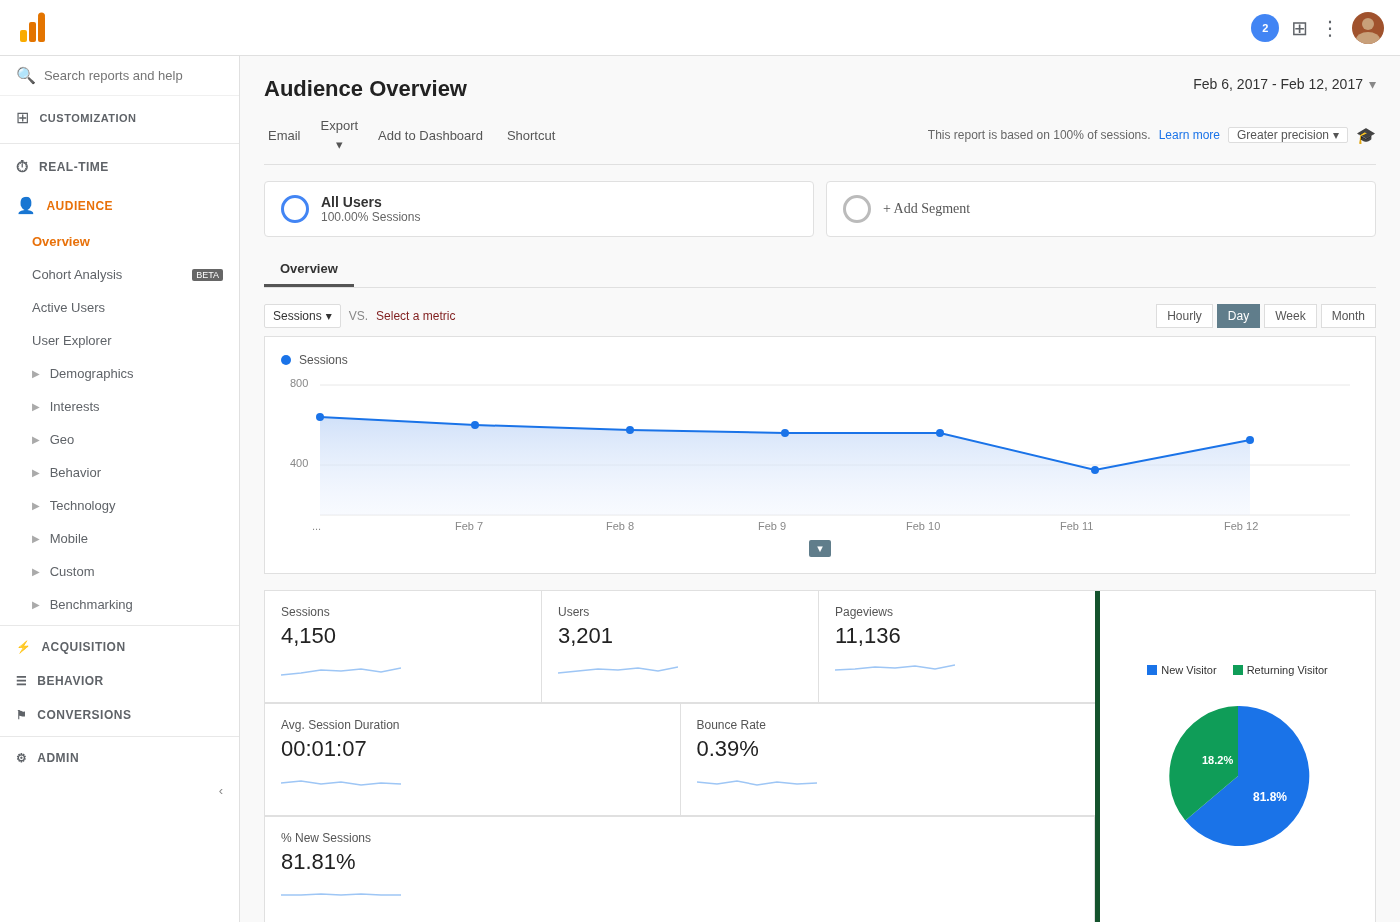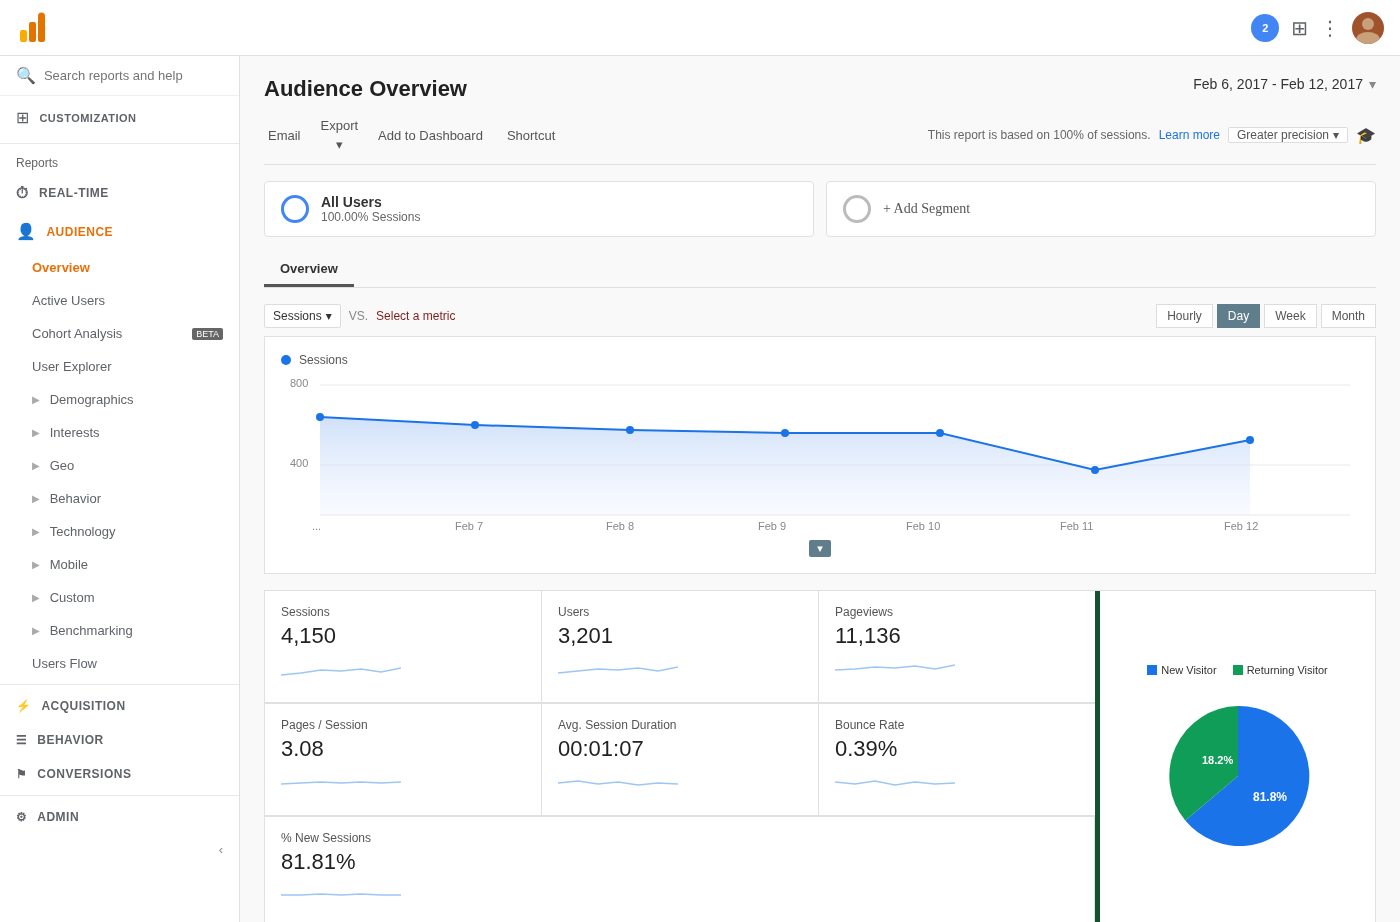--- a/index.html
+++ b/index.html
@@ -143,46 +143,45 @@
       <input type="text" placeholder="Search reports and help" style="">
     </div>
 
     <div class="customization-header">
       <span style="color:#5f6368;font-size:16px;">⊞</span>
       <span class="label">CUSTOMIZATION</span>
     </div>
 
     <div class="divider"></div>
 
-    <div class="sidebar-section-label">Reports</div>
 
     <div class="sidebar-nav-item">
       <span style="font-size:16px;">⏱</span>
       <span>REAL-TIME</span>
     </div>
 
     <div class="sidebar-nav-item" style="color:#e8710a;">
       <span style="font-size:16px;color:#e8710a;">👤</span>
       <span style="color:#e8710a;">AUDIENCE</span>
     </div>
 
     <div class="sidebar-item sub-active">
       <span class="item-label" style="color:#e8710a;">Overview</span>
     </div>
 
     <div class="sidebar-item indent">
-      <span class="item-label">Active Users</span>
-    </div>
-
-    <div class="sidebar-item indent">
       <span class="item-label">Cohort Analysis</span>
       <span class="beta-badge">BETA</span>
     </div>
 
     <div class="sidebar-item indent">
+      <span class="item-label">Active Users</span>
+    </div>
+
+    <div class="sidebar-item indent">
       <span class="item-label">User Explorer</span>
     </div>
 
     <div class="sidebar-item indent">
       <span class="arrow">▶</span>
       <span class="item-label">Demographics</span>
     </div>
 
     <div class="sidebar-item indent">
       <span class="arrow">▶</span>
@@ -212,23 +211,20 @@
     <div class="sidebar-item indent">
       <span class="arrow">▶</span>
       <span class="item-label">Custom</span>
     </div>
 
     <div class="sidebar-item indent">
       <span class="arrow">▶</span>
       <span class="item-label">Benchmarking</span>
     </div>
 
-    <div class="sidebar-item indent">
-      <span class="item-label">Users Flow</span>
-    </div>
 
     <div class="divider"></div>
 
     <div class="sidebar-nav-item">
       <span>⚡</span>
       <span>ACQUISITION</span>
     </div>
 
     <div class="sidebar-nav-item">
       <span>☰</span>
@@ -393,27 +389,20 @@
               <div class="stat-label">Pageviews</div>
               <div class="stat-value">11,136</div>
               <svg viewBox="0 0 120 30" width="120" height="30" class="mini-chart">
                 <polyline points="0,15 20,14 40,12 60,13 80,11 100,14 120,10" fill="none" stroke="#9ec6f5" stroke-width="1.5"></polyline>
               </svg>
             </div>
           </div>
 
           <div style="display:flex;border-bottom:1px solid #e0e0e0;">
             <div class="stat-cell" style="flex:1;">
-              <div class="stat-label">Pages / Session</div>
-              <div class="stat-value">3.08</div>
-              <svg viewBox="0 0 120 30" width="120" height="30" class="mini-chart">
-                <polyline points="0,16 20,15 40,14 60,15 80,14 100,15 120,14" fill="none" stroke="#9ec6f5" stroke-width="1.5"></polyline>
-              </svg>
-            </div>
-            <div class="stat-cell" style="flex:1;">
               <div class="stat-label">Avg. Session Duration</div>
               <div class="stat-value">00:01:07</div>
               <svg viewBox="0 0 120 30" width="120" height="30" class="mini-chart">
                 <polyline points="0,15 20,13 40,16 60,14 80,17 100,15 120,16" fill="none" stroke="#9ec6f5" stroke-width="1.5"></polyline>
               </svg>
             </div>
             <div class="stat-cell" style="flex:1;border-right:none;">
               <div class="stat-label">Bounce Rate</div>
               <div class="stat-value">0.39%</div>
               <svg viewBox="0 0 120 30" width="120" height="30" class="mini-chart">

